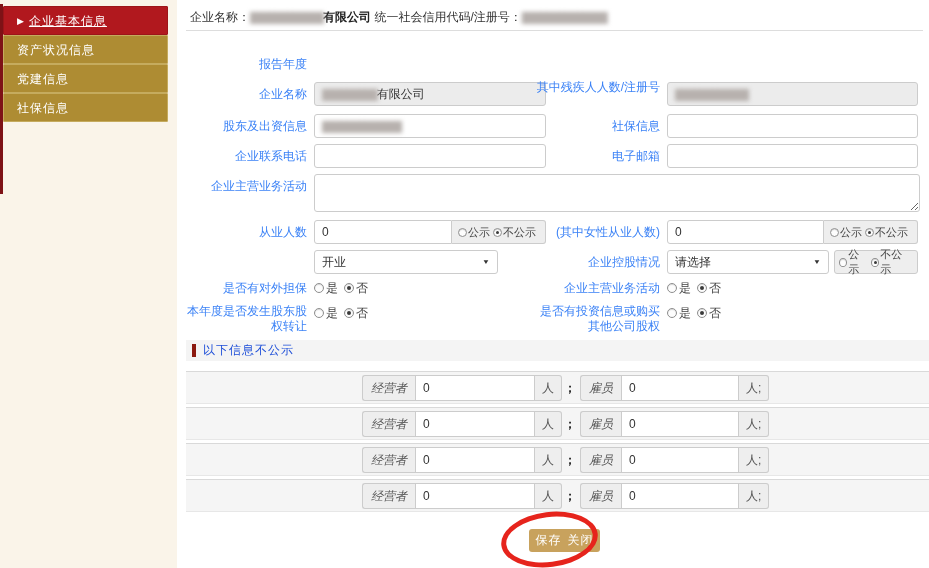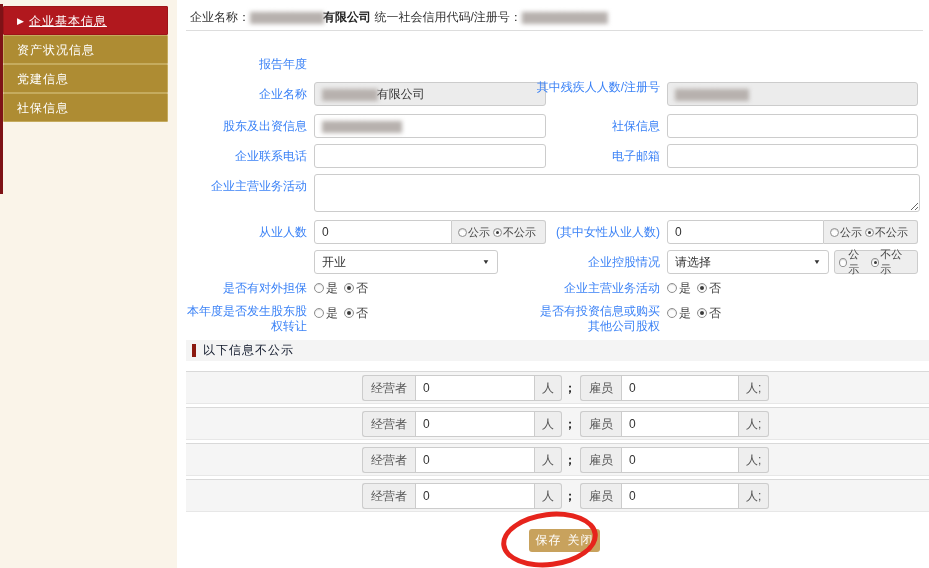--- a/index.html
+++ b/index.html
@@ -57,28 +57,28 @@
   .radio-sm { font-size:11px; }
   .radio-sm .rlabel { margin-right:3px; }
   .pubbox { justify-content:flex-start; gap:0; }
 
   .ynrow { position:absolute; line-height:18px; }
 
   
   .band { position:absolute; left:186px; width:743px; height:21px; background:#f4f4f4;
     display:flex; align-items:center; }
   .band .bar { width:4px; height:13px; background:#8b1a10; margin:0 7px 0 6px; }
-  .band .btxt { color:#0f172a; letter-spacing:1px; }
+  .band .btxt { color:#1d4ed8; letter-spacing:1px; }
 
   .rowband { position:absolute; left:186px; width:743px; height:33px; background:#f5f5f5;
     border-top:1px solid #d9d9d9; border-bottom:1px solid #e7e7e7; }
   .rowband .rl { position:absolute; left:2px; top:0; width:160px; text-align:right; line-height:33px; }
   .rgroup { position:absolute; top:3px; height:26px; display:flex; }
   .rgroup .pre { background:#eee; border:1px solid #ccc; border-right:none; border-radius:3px 0 0 3px;
-    display:flex; align-items:center; padding:12px 8px; color:#555; }
+    display:flex; align-items:center; padding:12px 8px; color:#555;font-style:italic; }
   .rgroup input.txt { height:26px; border-radius:0; }
   .rgroup .suf { background:#eee; border:1px solid #ccc; border-left:none; border-radius:0 3px 3px 0;
     display:flex; align-items:center; padding:0 7px; color:#555; }
   .rsep { position:absolute; font-weight:bold; color:#222; top:8px; }
 
   
   .btn { position:absolute; width:39px; height:23px; background:#c8a25d; color:#fff; border:none;
     border-radius:3px; font-size:12px; cursor:pointer; font-family:inherit; letter-spacing:1px; }
   .red-circle { position:absolute; left:501px; top:512px; width:97px; height:55px;
     border:5px solid #e6241c; border-radius:50%; transform:rotate(-7deg); pointer-events:none; }

